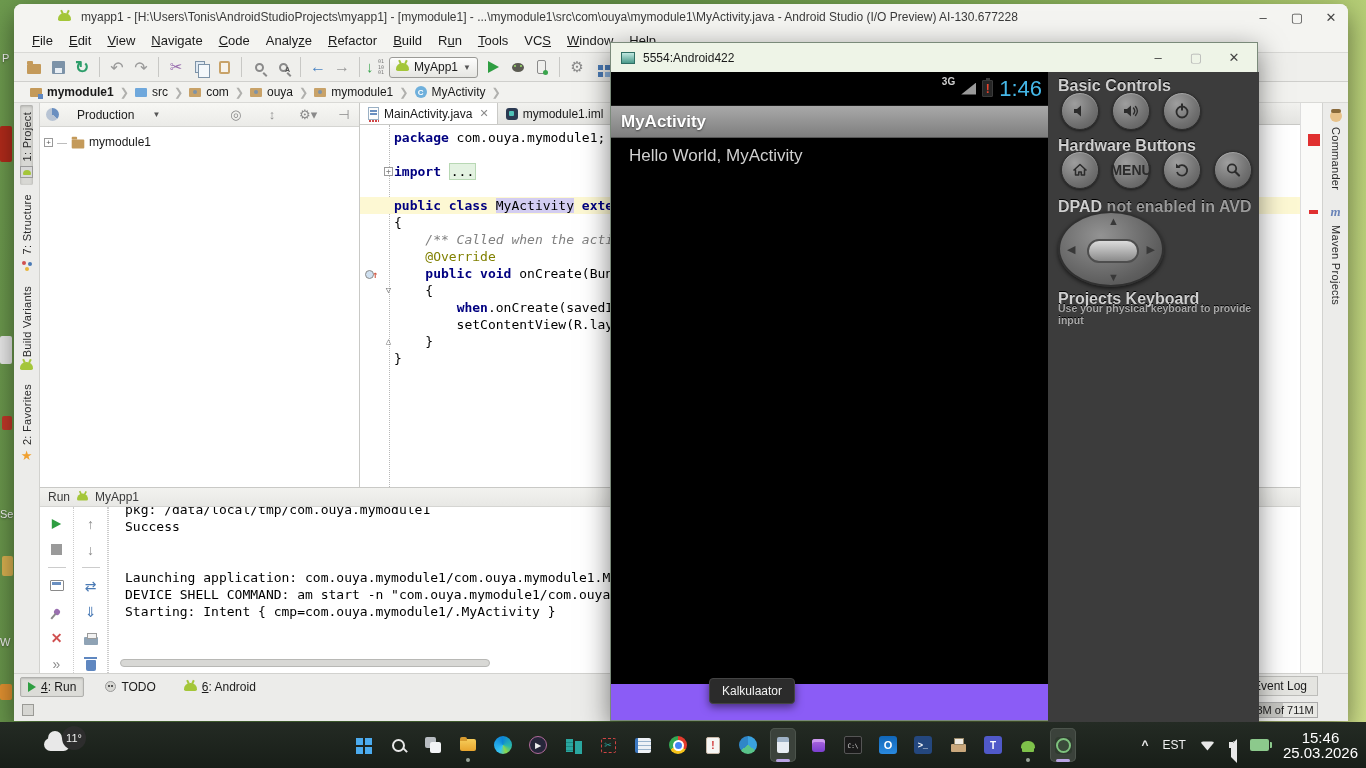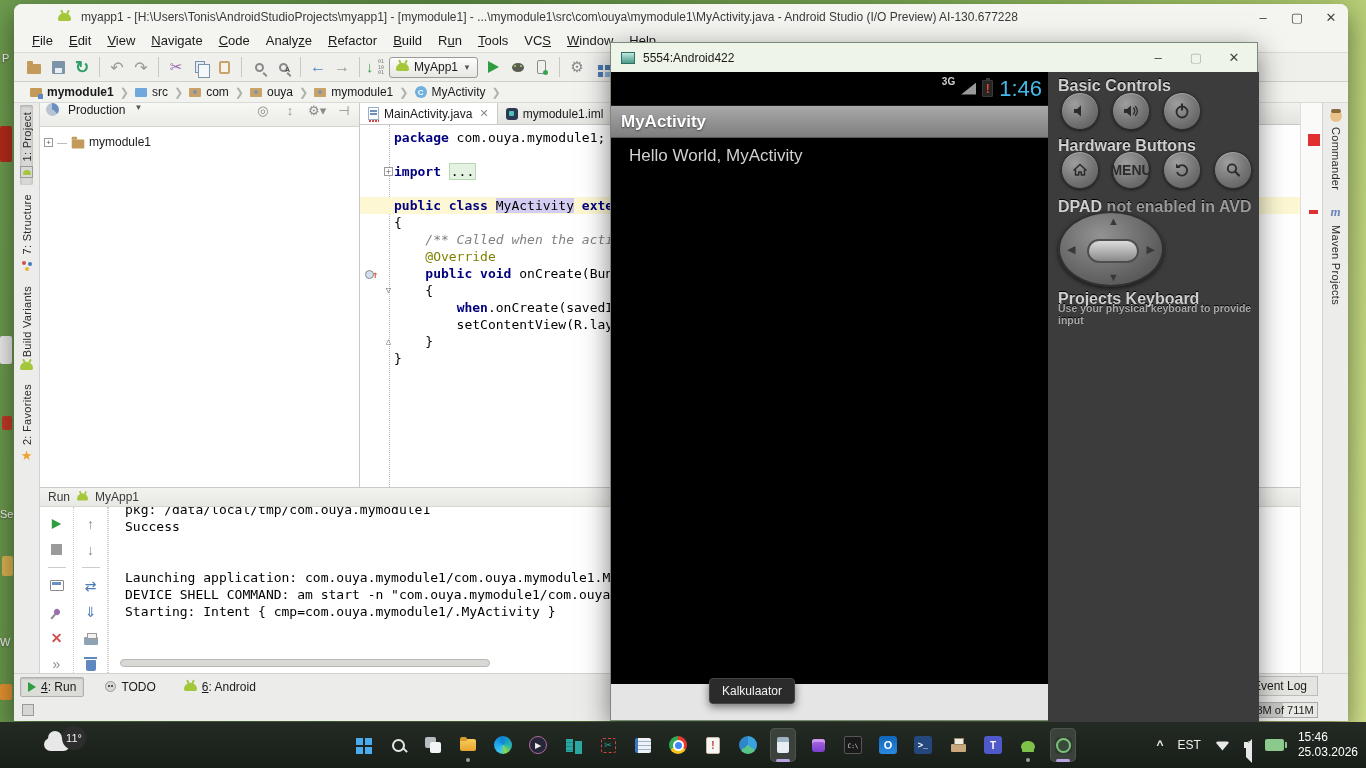--- a/index.html
+++ b/index.html
@@ -74,21 +74,21 @@
 .mini-project::after{content:"";position:absolute;left:2px;top:3px;width:8px;height:5px;background:#a4c639;border-radius:4px 4px 1px 1px}
 .mini-structure{width:12px;height:12px;position:relative}
 .mini-structure::before{content:"";position:absolute;left:1px;top:1px;width:4px;height:4px;border-radius:50%;background:#d05050;box-shadow:6px 1px #4a7ab5,3px 6px #e8b53a}
 .mini-star{color:#f0a030;font-size:13px;line-height:12px}
 .mini-commander{width:12px;height:12px;border-radius:50%;background:#e8c28a;position:relative}
 .mini-commander::before{content:"";position:absolute;left:1px;top:-1px;width:10px;height:4px;background:#8a6a3a;border-radius:2px}
 .mini-maven{color:#6a84b8;font-weight:bold;font-style:italic;font-size:13px;font-family:"Liberation Serif",serif}
 
 
 .project{position:absolute;left:26px;top:99px;width:320px;height:384px;background:#fff;border-right:1px solid #c9c9c6}
-.phead{height:24px;background:linear-gradient(#f7f7f4,#ebebe8);border-bottom:1px solid #d5d5d2;display:flex;padding:0 6px;gap:9px}
+.phead{height:24px;background:linear-gradient(#f7f7f4,#ebebe8);border-bottom:1px solid #d5d5d2;display:flex;align-items:center;padding:0 6px;gap:18px}
 .sh-pie{width:13px;height:13px;border-radius:50%;background:conic-gradient(#6a8fc0 0 130deg,#b8c4d4 130deg 360deg)}
 .phead .plabel{font-size:12px;color:#1a1a1a}
 .phead .caret{font-size:8px;color:#555}
 .phead .spacer{flex:1}
 .phico{color:#8a8a8a;font-size:13px;width:18px;text-align:center}
 .ptree{padding:6px 4px}
 .trow{display:flex;align-items:center;gap:4px;height:18px}
 .foldbox{width:9px;height:9px;border:1px solid #9a9a9a;background:#fff;font-size:8px;line-height:7px;text-align:center;color:#555}
 .tdash{color:#aaa;font-size:10px}
 .ptxt{font-size:12px;color:#1a1a1a}
@@ -152,21 +152,21 @@
 .bwbtn.sel{background:#dcdcd8;border:1px solid #b0b0ad;border-radius:2px;box-shadow:inset 0 1px 2px rgba(0,0,0,.15)}
 .css-play-s{width:0;height:0;border-left:8px solid #2e9e41;border-top:5px solid transparent;border-bottom:5px solid transparent}
 .mini-todo{width:11px;height:11px;border-radius:50%;background:#d8d8d4;border:1px solid #9a9a9a;position:relative}
 .mini-todo::after{content:"";position:absolute;left:2px;top:3px;width:2px;height:2px;background:#555;box-shadow:3px 0 #555}
 .eventlog{position:absolute;right:30px;top:2px;background:#e4e4e0;border:1px solid #bdbdba;padding:2px 10px;font-size:12px;color:#1a1a1a}
 .statusbar{position:absolute;left:0;top:695px;width:100%;height:22px;background:#ececea;display:flex;align-items:center;padding:0 8px}
 .swsquare{width:12px;height:12px;background:#d6d6d2;border:1px solid #9a9a96}
 .membox{position:absolute;right:30px;top:3px;width:78px;height:16px;border:1px solid #aaa;background:linear-gradient(to right,#c6c6c2 0 55%,#e8e8e4 55%);font-size:11px;color:#222;text-align:center;line-height:14px}
 
 
-#emu{position:absolute;left:610px;top:42px;width:648px;height:679px;z-index:50;box-shadow:0 8px 26px rgba(0,0,0,.5);border:1px solid #7a8a7a;background:#e5e5e5}
+#emu{position:absolute;left:610px;top:42px;width:648px;height:679px;z-index:50;box-shadow:0 8px 26px rgba(0,0,0,.5);border:1px solid #7a8a7a;background:#8b5cf6}
 .etitle{position:absolute;left:0;top:0;width:100%;height:29px;background:#eef4e7;display:flex;align-items:center;padding:0 10px;gap:8px}
 .emu-ico{width:14px;height:12px;background:linear-gradient(#bfe8e0,#4a9a8a);border:1px solid #2f6f64}
 .etitle .etext{font-size:12px;color:#1a1a1a}
 .ewctl{position:absolute;right:4px;top:0;height:29px;display:flex;align-items:center}
 .ewctl span{width:38px;text-align:center;color:#444;font-size:13px}
 .ewctl .dim{color:#b0b0b0}
 .screen{position:absolute;left:0;top:29px;width:437px;height:612px;background:#000;overflow:hidden}
 .estatus{height:34px;display:flex;align-items:center;justify-content:flex-end;padding-right:6px;gap:6px;background:#000;border-bottom:1px solid #1a1a1a}
 .net3g{color:#cfcfcf;font-size:10px;font-weight:bold;align-self:flex-start;margin-top:4px}
 .sigwedge{width:15px;height:12px;background:#9a9a9a;clip-path:polygon(0 100%,100% 0,100% 100%)}
@@ -244,21 +244,21 @@
 .tray{position:absolute;right:8px;top:0;height:46px;display:flex;align-items:center;gap:14px;color:#f0f0f0}
 .tray .chev{font-size:12px;font-weight:bold;color:#eee}
 .tray .est{font-size:12px}
 .wifi{width:15px;height:11px;background:#e8e8e8;clip-path:polygon(50% 100%,0 18%,100% 18%);border-radius:50%}
 .volico{position:relative;width:14px;height:12px}
 .volico::before{content:"";position:absolute;left:0;top:3px;width:4px;height:6px;background:#e8e8e8}
 .volico::after{content:"";position:absolute;left:2px;top:0;border-right:6px solid #e8e8e8;border-top:6px solid transparent;border-bottom:6px solid transparent;width:0;height:12px}
 .volwave{color:#e8e8e8;font-size:9px;margin-left:-10px}
 .battgrn{width:19px;height:12px;background:#8cc98c;border-radius:2px;position:relative}
 .battgrn::after{content:"";position:absolute;right:-3px;top:3px;width:2px;height:6px;background:#8cc98c;border-radius:0 1px 1px 0}
-.clock{text-align:left;font-size:12px;line-height:15px;color:#fff}
+.clock{text-align:center;font-size:15px;line-height:15px;color:#fff}
 
 svg{display:block}
 </style>
 </head>
 <body>
 
 <span class="frag" style="left:2px;top:52px">P</span>
 <div class="frag" style="left:0;top:126px;width:12px;height:36px;background:#b02a1a;border-radius:2px"></div>
 <div class="frag" style="left:0;top:336px;width:12px;height:28px;background:#e8e8e8;border-radius:2px"></div>
 <div class="frag" style="left:2px;top:416px;width:10px;height:14px;background:#c03828;border-radius:2px"></div>

